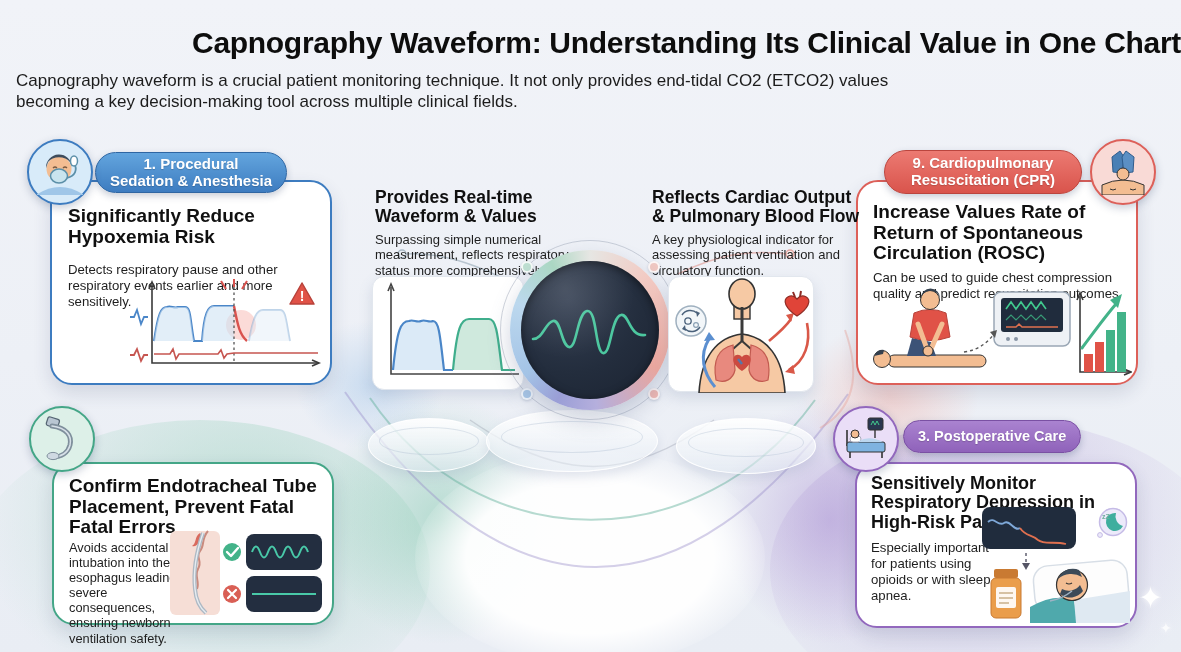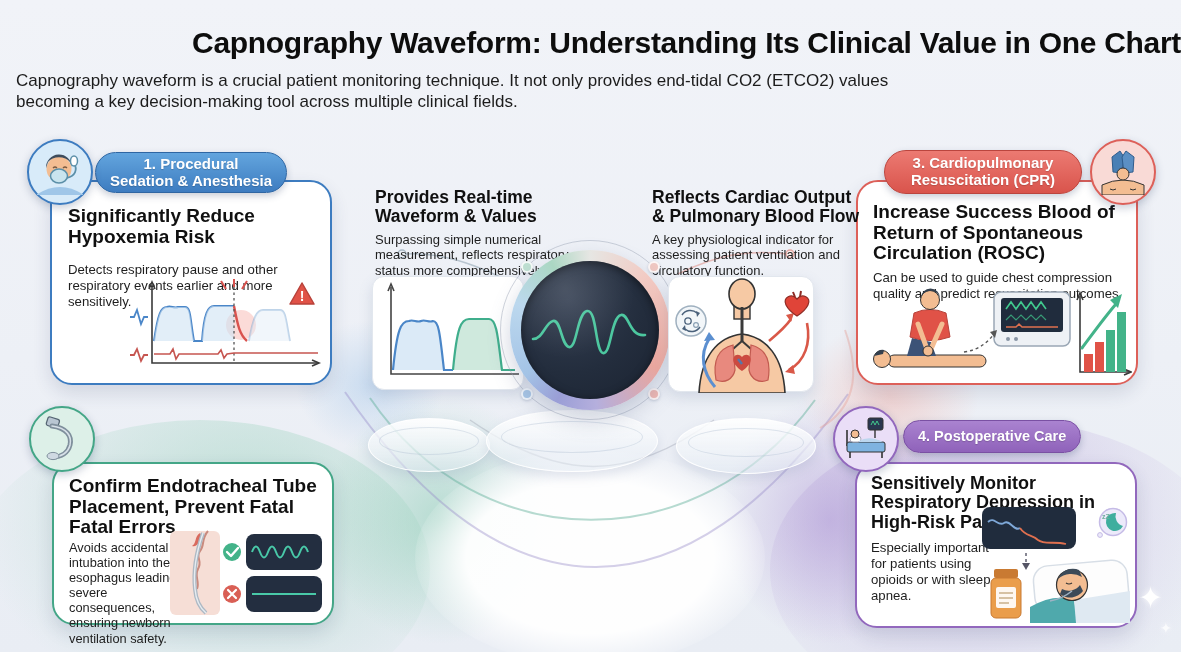--- a/index.html
+++ b/index.html
@@ -159,21 +159,21 @@
       <circle cx="22" cy="20" r="12.5" fill="#f3bd92"></circle>
       <path d="M9,19 a13,13 0 0 1 26,-1 l-2,-5 a13,10 0 0 0 -22,0 Z" fill="#3d4c5c"></path>
       <path d="M16,19 q2,-2 4,0 M26,19 q2,-2 4,0" fill="none" stroke="#7a5a40" stroke-width="1.3"></path>
       <ellipse cx="22" cy="27" rx="8.5" ry="7" fill="#c9e4ee" stroke="#5b8fa8" stroke-width="1.5"></ellipse>
       <path d="M30,29 C38,27 41,21 37,14" fill="none" stroke="#5b8fa8" stroke-width="1.8"></path>
       <ellipse cx="37" cy="12" rx="3.5" ry="5" fill="#ffffff" stroke="#5b8fa8" stroke-width="1.5"></ellipse>
     </svg>
   </div>
 
   <div class="card card-red" style="left:856px;top:180px;width:282px;height:205px;">
-    <div class="card-title" style="left:15px;top:20px;width:252px;">Increase Success Blood of Return of Spontaneous Circulation (ROSC)</div>
+    <div class="card-title" style="left:15px;top:20px;width:252px;">Increase Values Rate of Return of Spontaneous Circulation (ROSC)</div>
     <div class="card-desc" style="left:15px;top:88px;width:258px;">Can be used to guide chest compression quality and predict resuscitation outcomes.</div>
     <svg class="card-art" style="left:8px;bottom:5px;" width="266" height="92" viewBox="0 0 266 92">
       <g>
         <rect x="22" y="69" width="98" height="12" rx="6" fill="#f3bd92" stroke="#333" stroke-width="1"></rect>
         <circle cx="16" cy="73" r="8.5" fill="#f3bd92" stroke="#333" stroke-width="1"></circle>
         <path d="M8,70 a9,9 0 0 1 10,-6 l-1,4 Z" fill="#34404e"></path>
         <path d="M46,52 L41,70 H70 L65,56 Z" fill="#3c5377"></path>
         <path d="M48,27 Q64,20 80,27 L84,51 Q64,58 44,51 Z" fill="#e05247" stroke="#b8423a" stroke-width="1"></path>
         <circle cx="64" cy="14" r="9.5" fill="#f3bd92" stroke="#333" stroke-width="1"></circle>
         <path d="M55,12 a9.5,9.5 0 0 1 19,0 l-2,-4 a9,7 0 0 0 -15,0 Z" fill="#34404e"></path>
@@ -197,21 +197,21 @@
         <path d="M258,83 L265,86 L258,89" fill="none" stroke="#3a3a3a" stroke-width="1.6"></path>
         <rect x="218" y="68" width="9" height="18" fill="#e05247"></rect>
         <rect x="229" y="56" width="9" height="30" fill="#e05247"></rect>
         <rect x="240" y="44" width="9" height="42" fill="#43b389"></rect>
         <rect x="251" y="26" width="9" height="60" fill="#43b389"></rect>
         <path d="M216,62 C228,46 238,32 250,18" fill="none" stroke="#43b389" stroke-width="3" stroke-linecap="round"></path>
         <path d="M244,14 L256,8 L252,22 Z" fill="#43b389"></path>
       </g>
     </svg>
   </div>
-  <div class="badge badge-red" style="left:884px;top:150px;width:198px;height:44px;">3. Cardiopulmonary Resuscitation (CPR)</div>
+  <div class="badge badge-red" style="left:884px;top:150px;width:198px;height:44px;">9. Cardiopulmonary Resuscitation (CPR)</div>
   <div class="icon-circle ic-red" style="left:1090px;top:139px;">
     <svg width="46" height="46" viewBox="0 0 46 46">
       <path d="M2,36 Q23,26 44,36 L44,46 H2 Z" fill="#f3bd92" stroke="#333" stroke-width="1"></path>
       <path d="M10,40 q3,2 6,0 M30,40 q3,2 6,0" fill="none" stroke="#333" stroke-width="1"></path>
       <path d="M12,8 L20,2 L24,8 L22,24 L13,23 Z" fill="#4a7fb5" stroke="#2f5c8c" stroke-width="1"></path>
       <path d="M34,8 L26,2 L22,8 L24,24 L33,23 Z" fill="#5b8fc4" stroke="#2f5c8c" stroke-width="1"></path>
       <circle cx="23" cy="25" r="6" fill="#f3bd92" stroke="#333" stroke-width="1"></circle>
     </svg>
   </div>
 
@@ -277,21 +277,21 @@
         <path d="M98,84 q-10,8 -22,10" fill="none" stroke="#9fb3c4" stroke-width="1.5"></path>
       </g>
       <g>
         <rect x="20" y="62" width="24" height="9" rx="2" fill="#c97a32"></rect>
         <rect x="17" y="71" width="30" height="40" rx="5" fill="#ea9d4b" stroke="#c97a32" stroke-width="1"></rect>
         <rect x="22" y="80" width="20" height="21" rx="2" fill="#ffffff" opacity=".92"></rect>
         <path d="M25,86 h14 M25,91 h14 M25,96 h10" stroke="#c9b08a" stroke-width="1.5"></path>
       </g>
     </svg>
   </div>
-  <div class="badge badge-purple" style="left:903px;top:420px;height:33px;">4. Postoperative Care</div>
+  <div class="badge badge-purple" style="left:903px;top:420px;height:33px;">3. Postoperative Care</div>
   <div class="icon-circle ic-purple" style="left:833px;top:406px;">
     <svg width="46" height="46" viewBox="0 0 46 46">
       <rect x="25" y="2" width="15" height="12" rx="2" fill="#2a3750" stroke="#333" stroke-width="1"></rect>
       <path d="M28,9 l2,-4 2,4 2,-4 2,4" fill="none" stroke="#41c98e" stroke-width="1"></path>
       <path d="M32,14 v8" stroke="#333" stroke-width="1.4"></path>
       <path d="M4,14 V30" stroke="#333" stroke-width="1.6"></path>
       <rect x="4" y="26" width="38" height="10" rx="2" fill="#7fb3e0" stroke="#333" stroke-width="1"></rect>
       <path d="M7,36 v6 M39,36 v6" stroke="#333" stroke-width="1.6"></path>
       <rect x="7" y="20" width="11" height="6" rx="3" fill="#ffffff" stroke="#aab" stroke-width="1"></rect>
       <circle cx="12" cy="18" r="4" fill="#f3bd92" stroke="#333" stroke-width="1"></circle>

